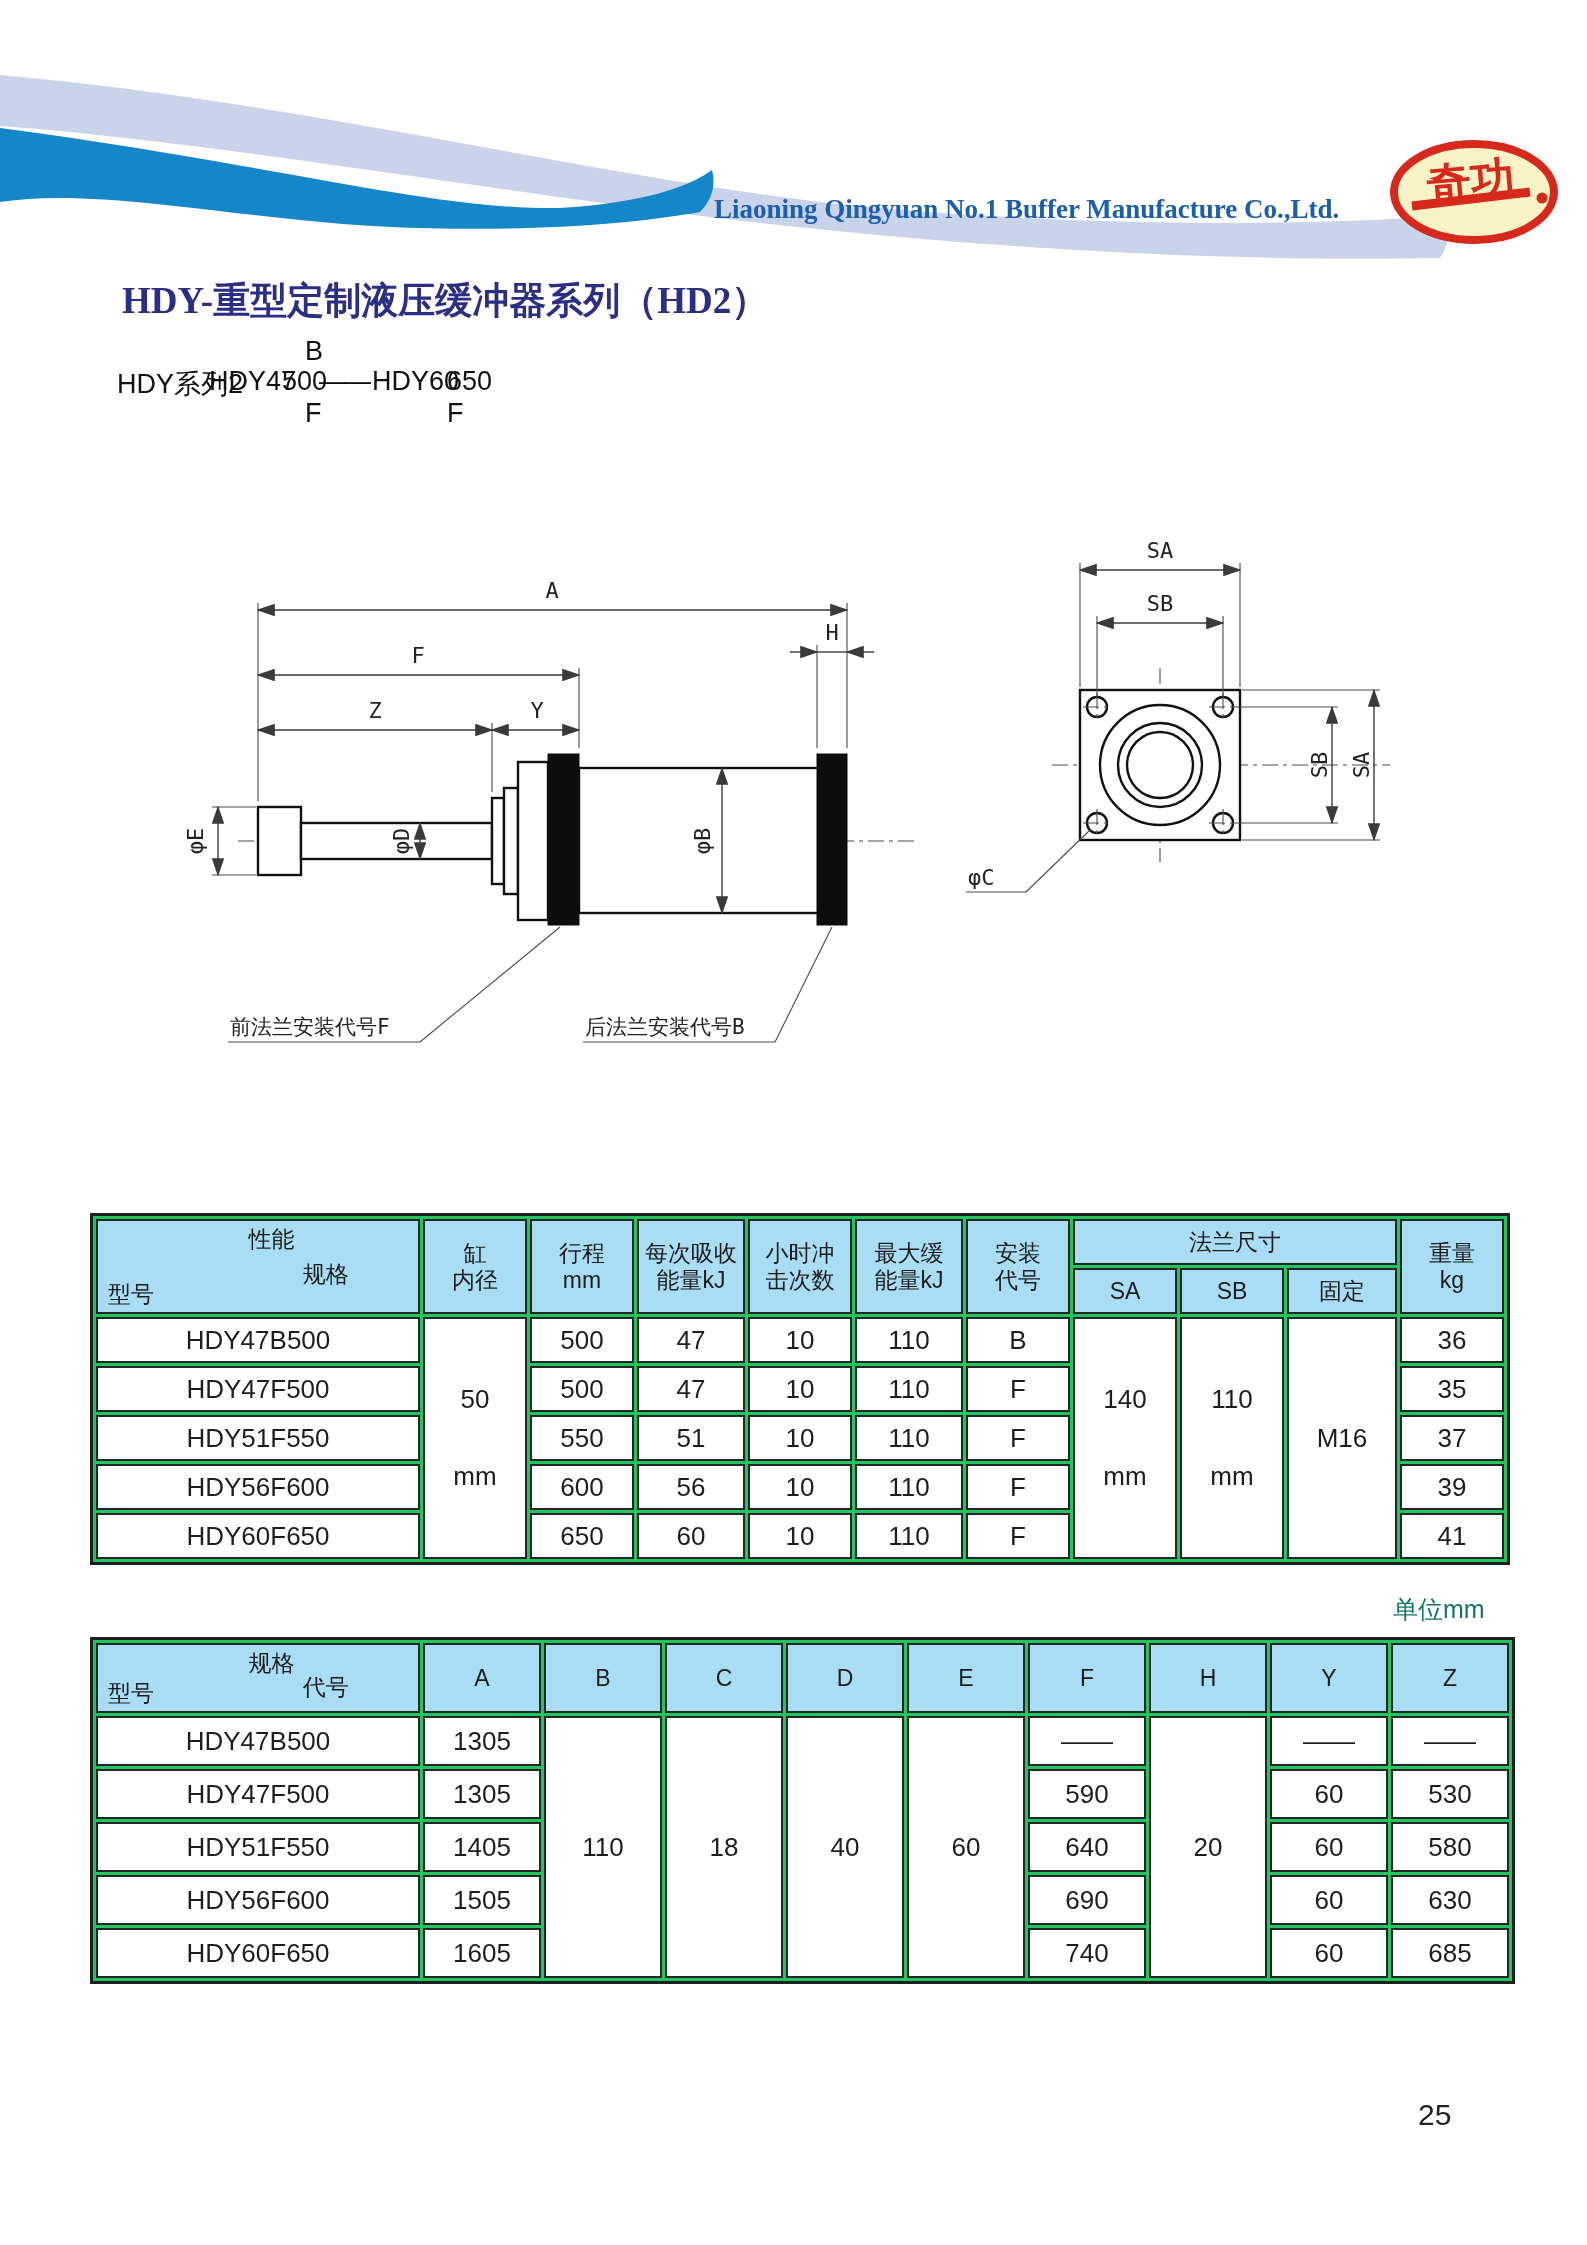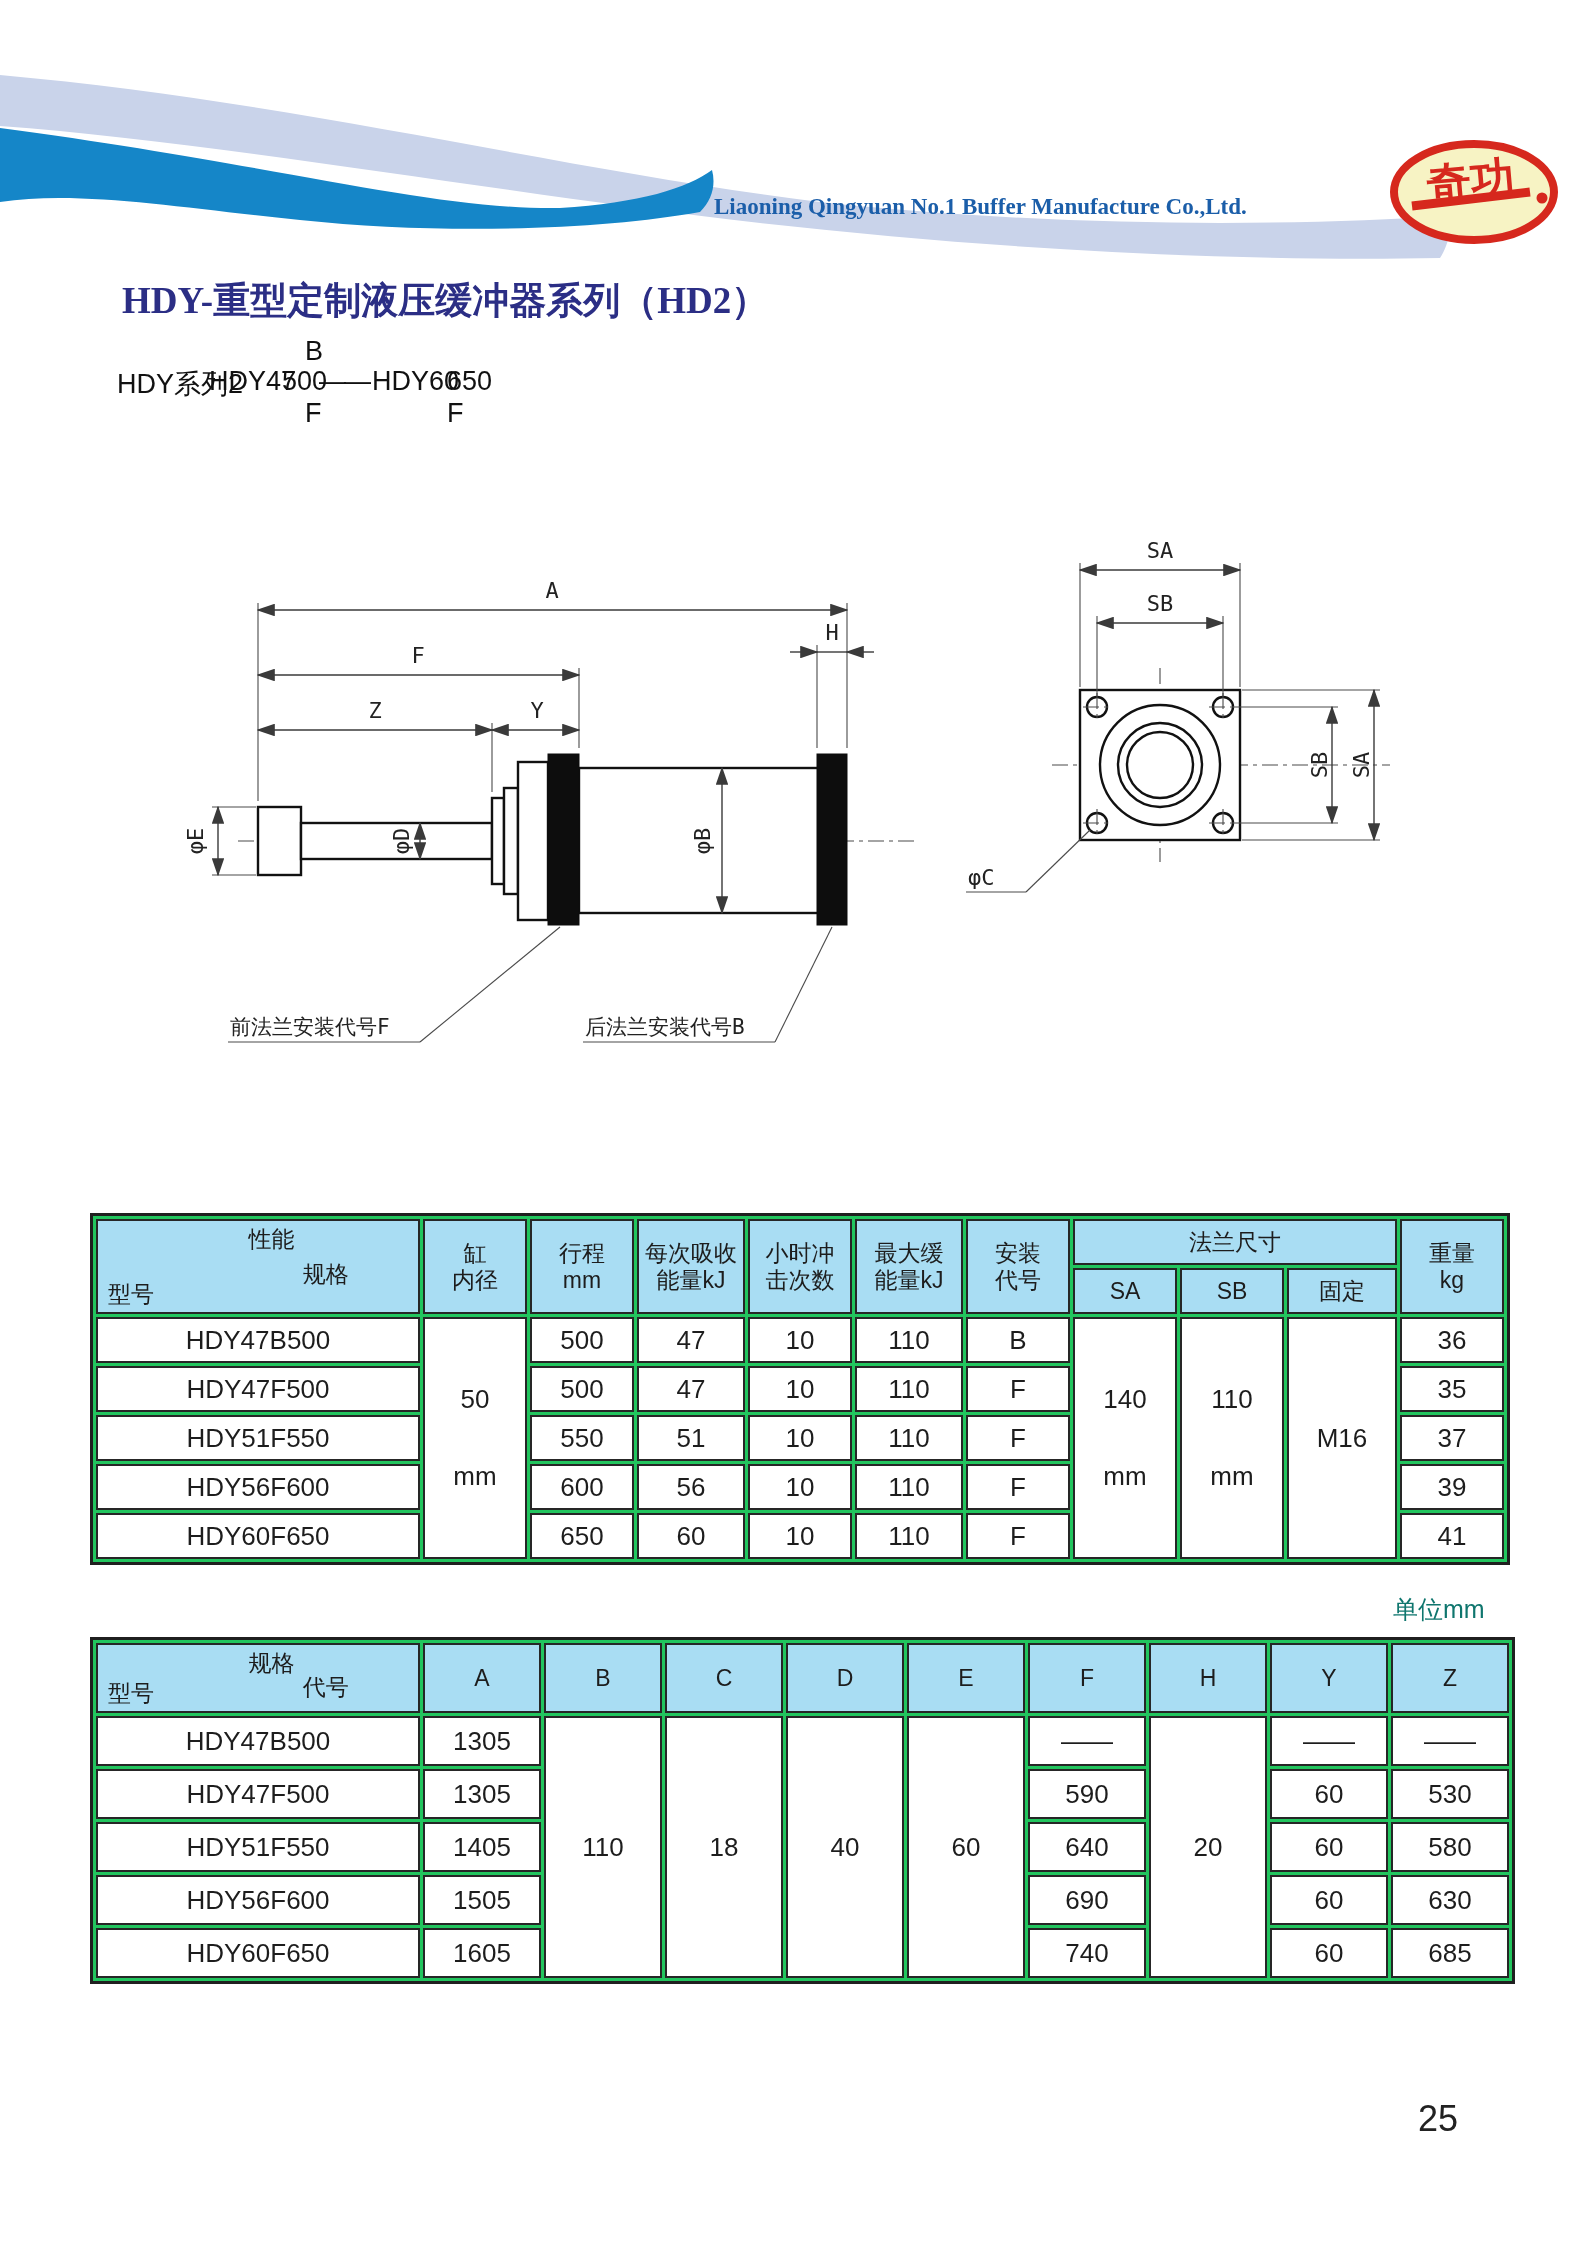--- a/index.html
+++ b/index.html
@@ -5,21 +5,21 @@
   html,body{margin:0;padding:0;background:#e8e8e8;}
   #page{position:relative;width:1587px;height:2245px;background:#ffffff;margin:0 auto;
         font-family:"Liberation Sans",sans-serif;overflow:hidden;}
 
   
   #swoosh{position:absolute;left:0;top:30px;width:1587px;height:230px;}
   .company-cn{position:absolute;left:700px;top:118px;width:680px;
       font-family:"Liberation Serif",serif;font-weight:bold;font-size:42px;
       color:#111;letter-spacing:2px;white-space:nowrap;}
   .company-en{position:absolute;left:714px;top:194px;width:700px;
-      font-family:"Liberation Serif",serif;font-weight:bold;font-size:23px;
+      font-family:"Liberation Serif",serif;font-weight:bold;font-size:27px;
       color:#1b5ea9;white-space:nowrap;}
   .logo{position:absolute;left:1388px;top:140px;width:176px;height:108px;}
   .logo-text{font-family:"Liberation Serif",serif;font-weight:bold;}
 
   
   .page-title{position:absolute;left:122px;top:276px;
       font-family:"Liberation Serif",serif;font-weight:bold;font-size:37px;
       color:#2b2e85;white-space:nowrap;}
   .model-block{position:absolute;left:117px;top:336px;width:600px;height:92px;
       font-size:27px;color:#111;}
@@ -58,21 +58,21 @@
   #t2 tr.hd{height:70px;}
   #t2 tr.bd{height:50px;}
   .diag{position:relative;background:
      linear-gradient(to bottom right,rgba(0,0,0,0) calc(50% - 1.6px),#222 50%,rgba(0,0,0,0) calc(50% + 1.6px)),#a9ddf3;}
   .diag span{position:absolute;font-size:23px;}
   .dg-top{top:5px;left:47%;}
   .dg-mid{top:44%;left:64%;}
   .dg-bot{bottom:5px;left:10px;}
   .stack{display:flex;flex-direction:column;align-items:center;gap:46px;}
   .unit-note{position:absolute;left:1393px;top:1593px;font-size:25px;color:#0f766e;}
-  .page-num{position:absolute;left:1418px;top:2098px;font-size:36px;color:#222;}
+  .page-num{position:absolute;left:1418px;top:2098px;font-size:30px;color:#222;}
 </style>
 </head>
 <body>
 
 <div id="page">
 
   <svg id="swoosh" viewBox="0 0 1587 230">
     <path fill="#c9d3ea" d="M0,45 C300,72 560,140 820,172 C1060,198 1290,196 1448,186
          C1452,200 1448,216 1440,228 C1240,232 1000,220 760,193
          C520,166 220,112 0,96 Z"></path>

